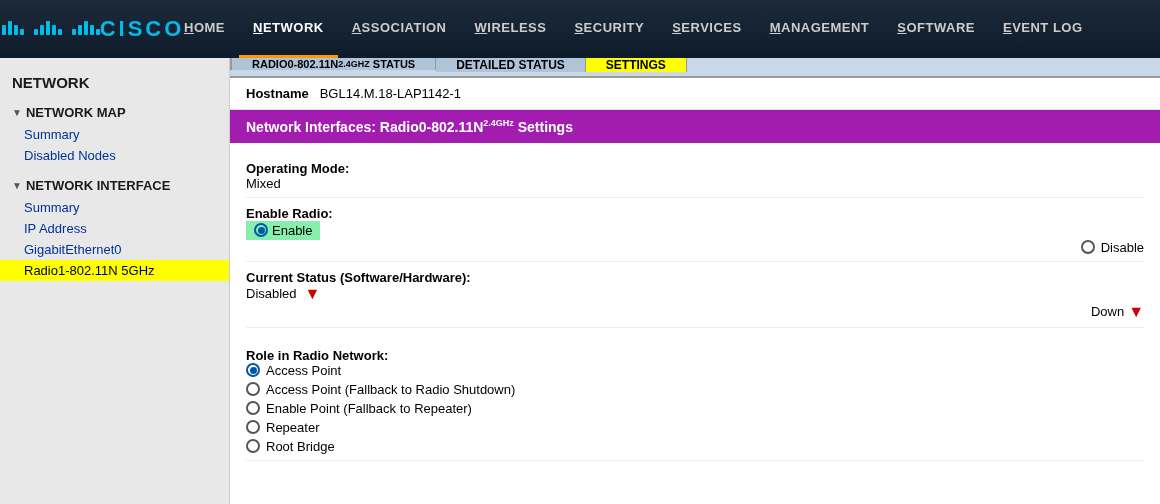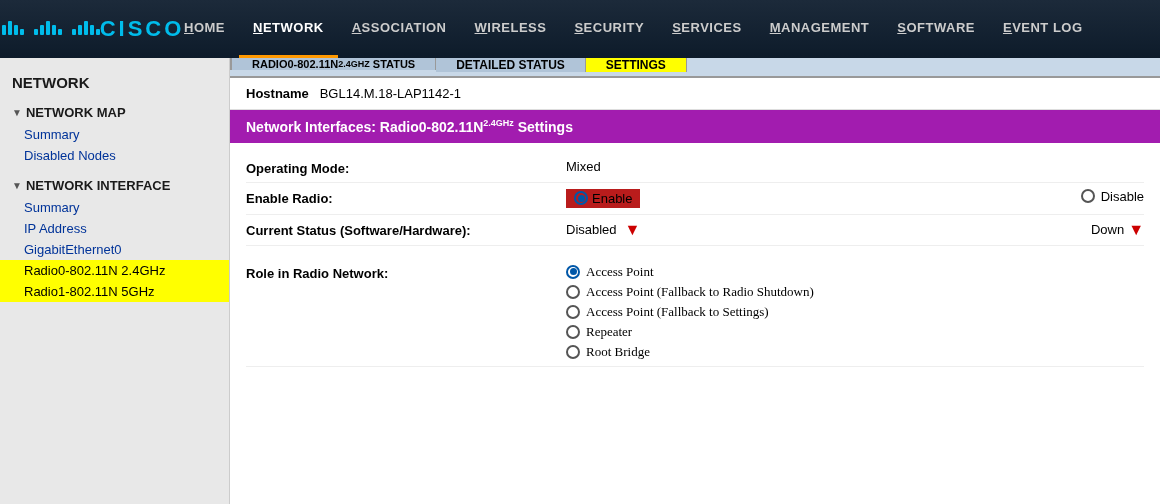--- a/index.html
+++ b/index.html
@@ -169,20 +169,21 @@
 
     
     .form-area {
       padding: 0 16px;
     }
     .form-row {
       display: flex;
       align-items: flex-start;
       padding: 6px 0;
       border-bottom: 1px solid #eee;
+      flex-direction: column;
     }
     .form-label {
       width: 320px;
       font-weight: bold;
       font-size: 13px;
       padding-top: 2px;
       flex-shrink: 0;
     }
     .form-value {
       flex: 1;
@@ -196,21 +197,20 @@
       display: flex;
       align-items: center;
       gap: 6px;
     }
 
     
     .radio-group {
       display: flex;
       flex-direction: column;
       gap: 4px;
-      font-family: Liberation Serif, serif;
     }
     .radio-option {
       display: flex;
       align-items: center;
       gap: 6px;
       font-size: 13px;
     }
     .radio-circle {
       width: 14px;
       height: 14px;
@@ -227,21 +227,21 @@
     .radio-circle.selected::after {
       content: '';
       width: 7px;
       height: 7px;
       border-radius: 50%;
       background: #0057a8;
     }
 
     
     .enable-highlight {
-      background: #b91c1c;
+      background: #86efac;
       padding: 2px 8px;
       display: flex;
       align-items: center;
       gap: 4px;
     }
 
     
     .down-arrow {
       color: #cc0000;
       font-size: 16px;
@@ -309,21 +309,20 @@
     <div class="sidebar-item">Summary</div>
     <div class="sidebar-item">Disabled Nodes</div>
 
     <div class="sidebar-section-title" style="margin-top:6px;">
       <span class="triangle">▼</span>
       <span>NETWORK INTERFACE</span>
     </div>
     <div class="sidebar-item">Summary</div>
     <div class="sidebar-item">IP Address</div>
     <div class="sidebar-item">GigabitEthernet0</div>
-    <div class="sidebar-item highlighted">Radio0-802.11N 2.4GHz</div>
     <div class="sidebar-item highlighted">Radio1-802.11N 5GHz</div>
   </div>
 
   <div class="content-area">
 
     <div class="tabs-row">
       <div class="tab" style="font-size:11px;">
         RADIO0-802.11N<sup>2.4GHZ</sup>&nbsp;STATUS
       </div>
       <div class="tab">DETAILED STATUS</div>
@@ -383,21 +382,21 @@
               <div class="radio-option">
                 <div class="radio-circle selected"></div>
                 <span>Access Point</span>
               </div>
               <div class="radio-option">
                 <div class="radio-circle"></div>
                 <span>Access Point (Fallback to Radio Shutdown)</span>
               </div>
               <div class="radio-option">
                 <div class="radio-circle"></div>
-                <span>Access Point (Fallback to Settings)</span>
+                <span>Enable Point (Fallback to Repeater)</span>
               </div>
               <div class="radio-option">
                 <div class="radio-circle"></div>
                 <span>Repeater</span>
               </div>
               <div class="radio-option">
                 <div class="radio-circle"></div>
                 <span>Root Bridge</span>
               </div>
             </div>

